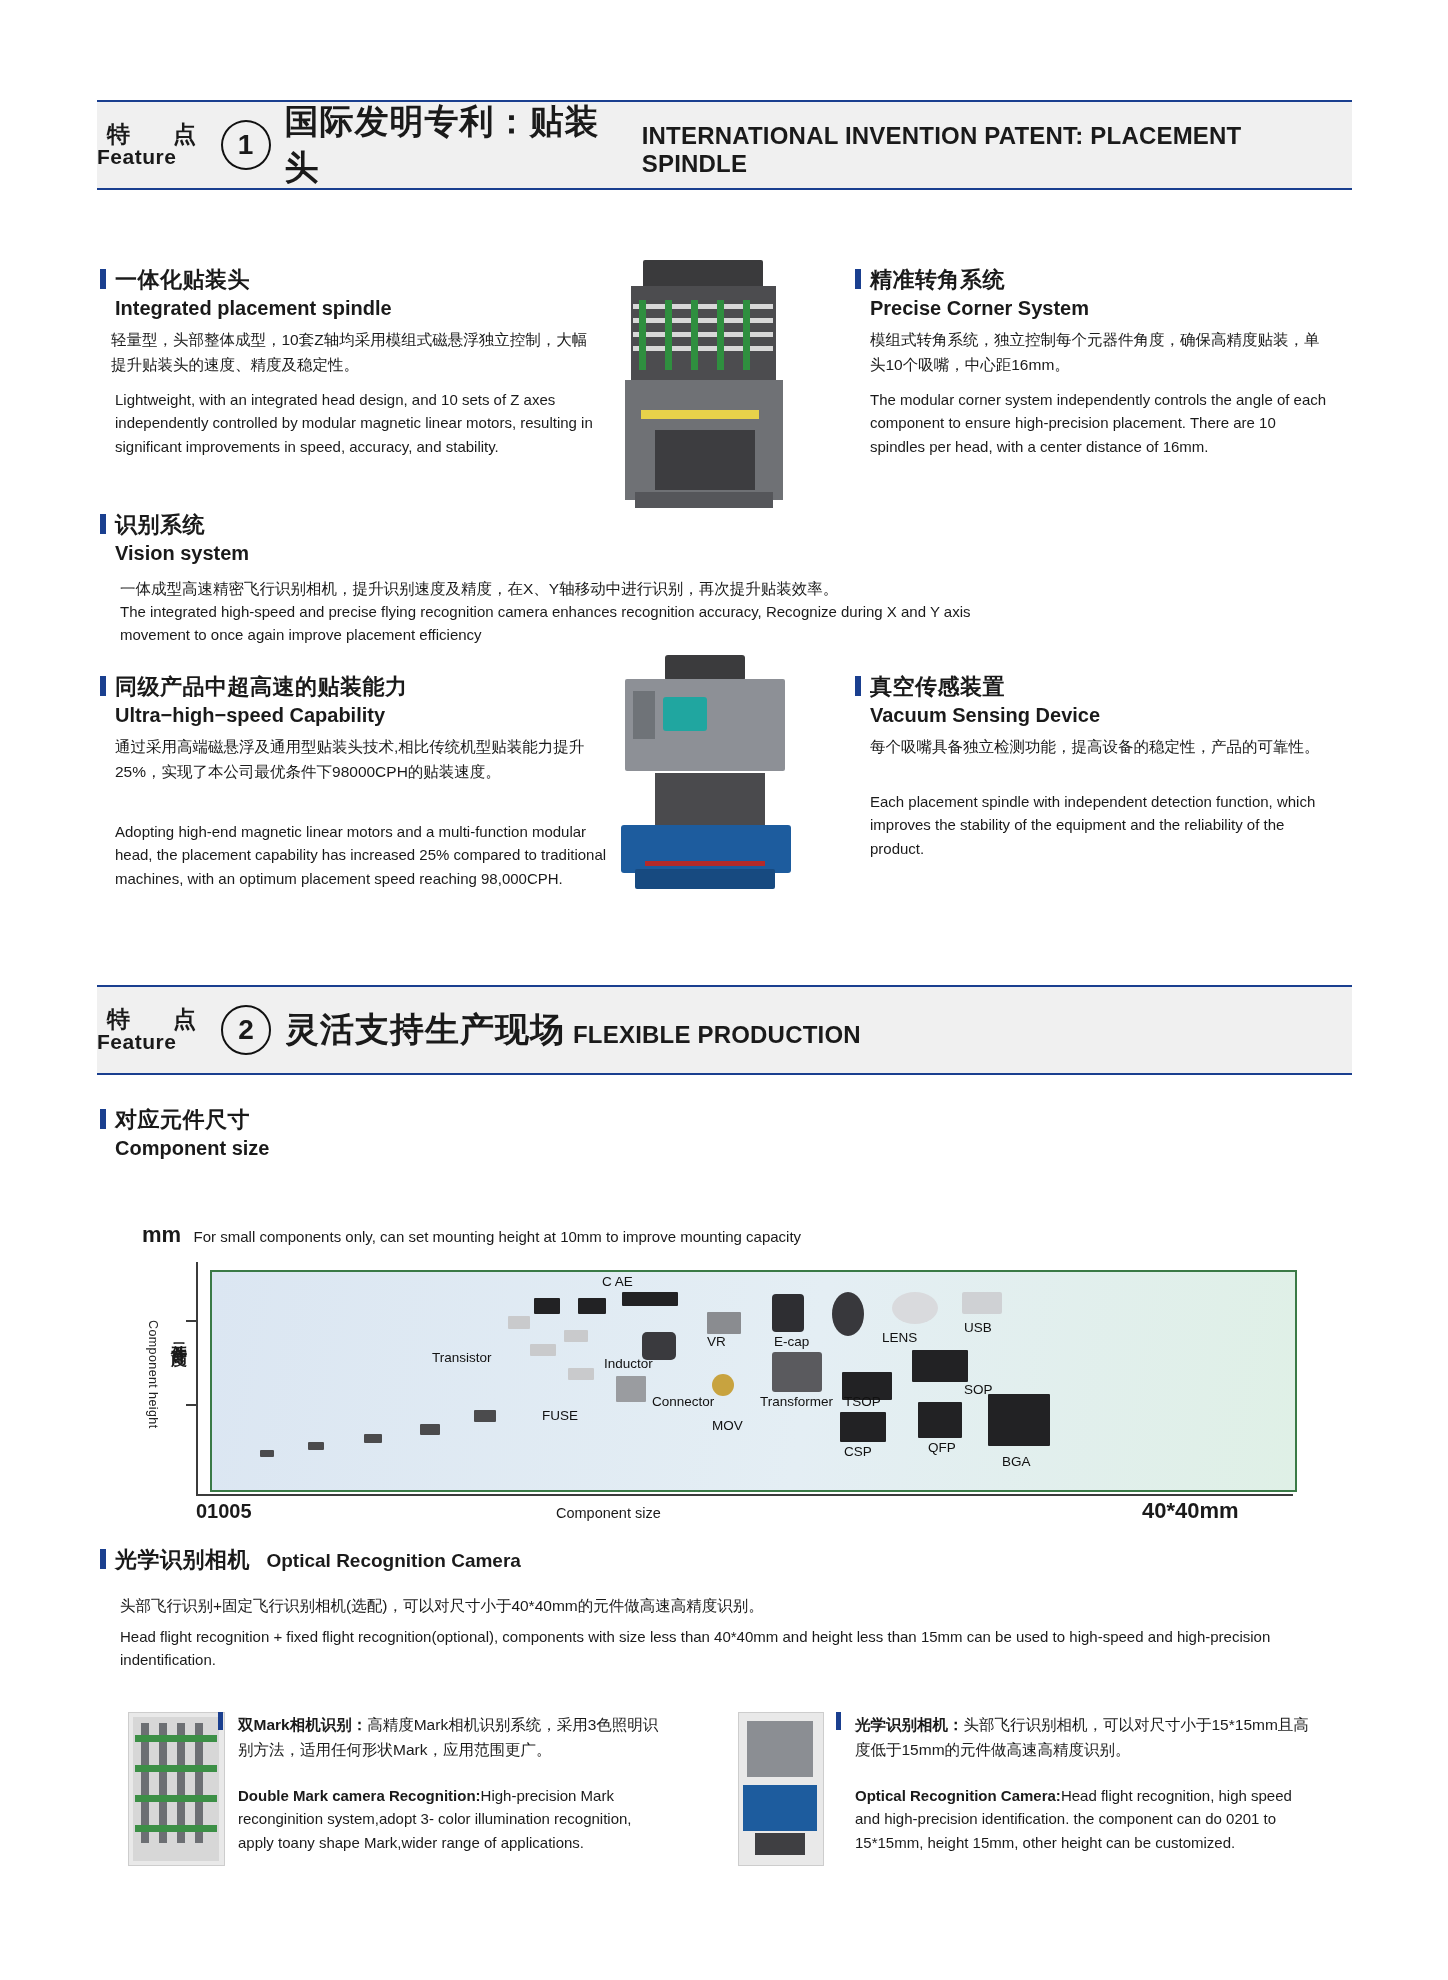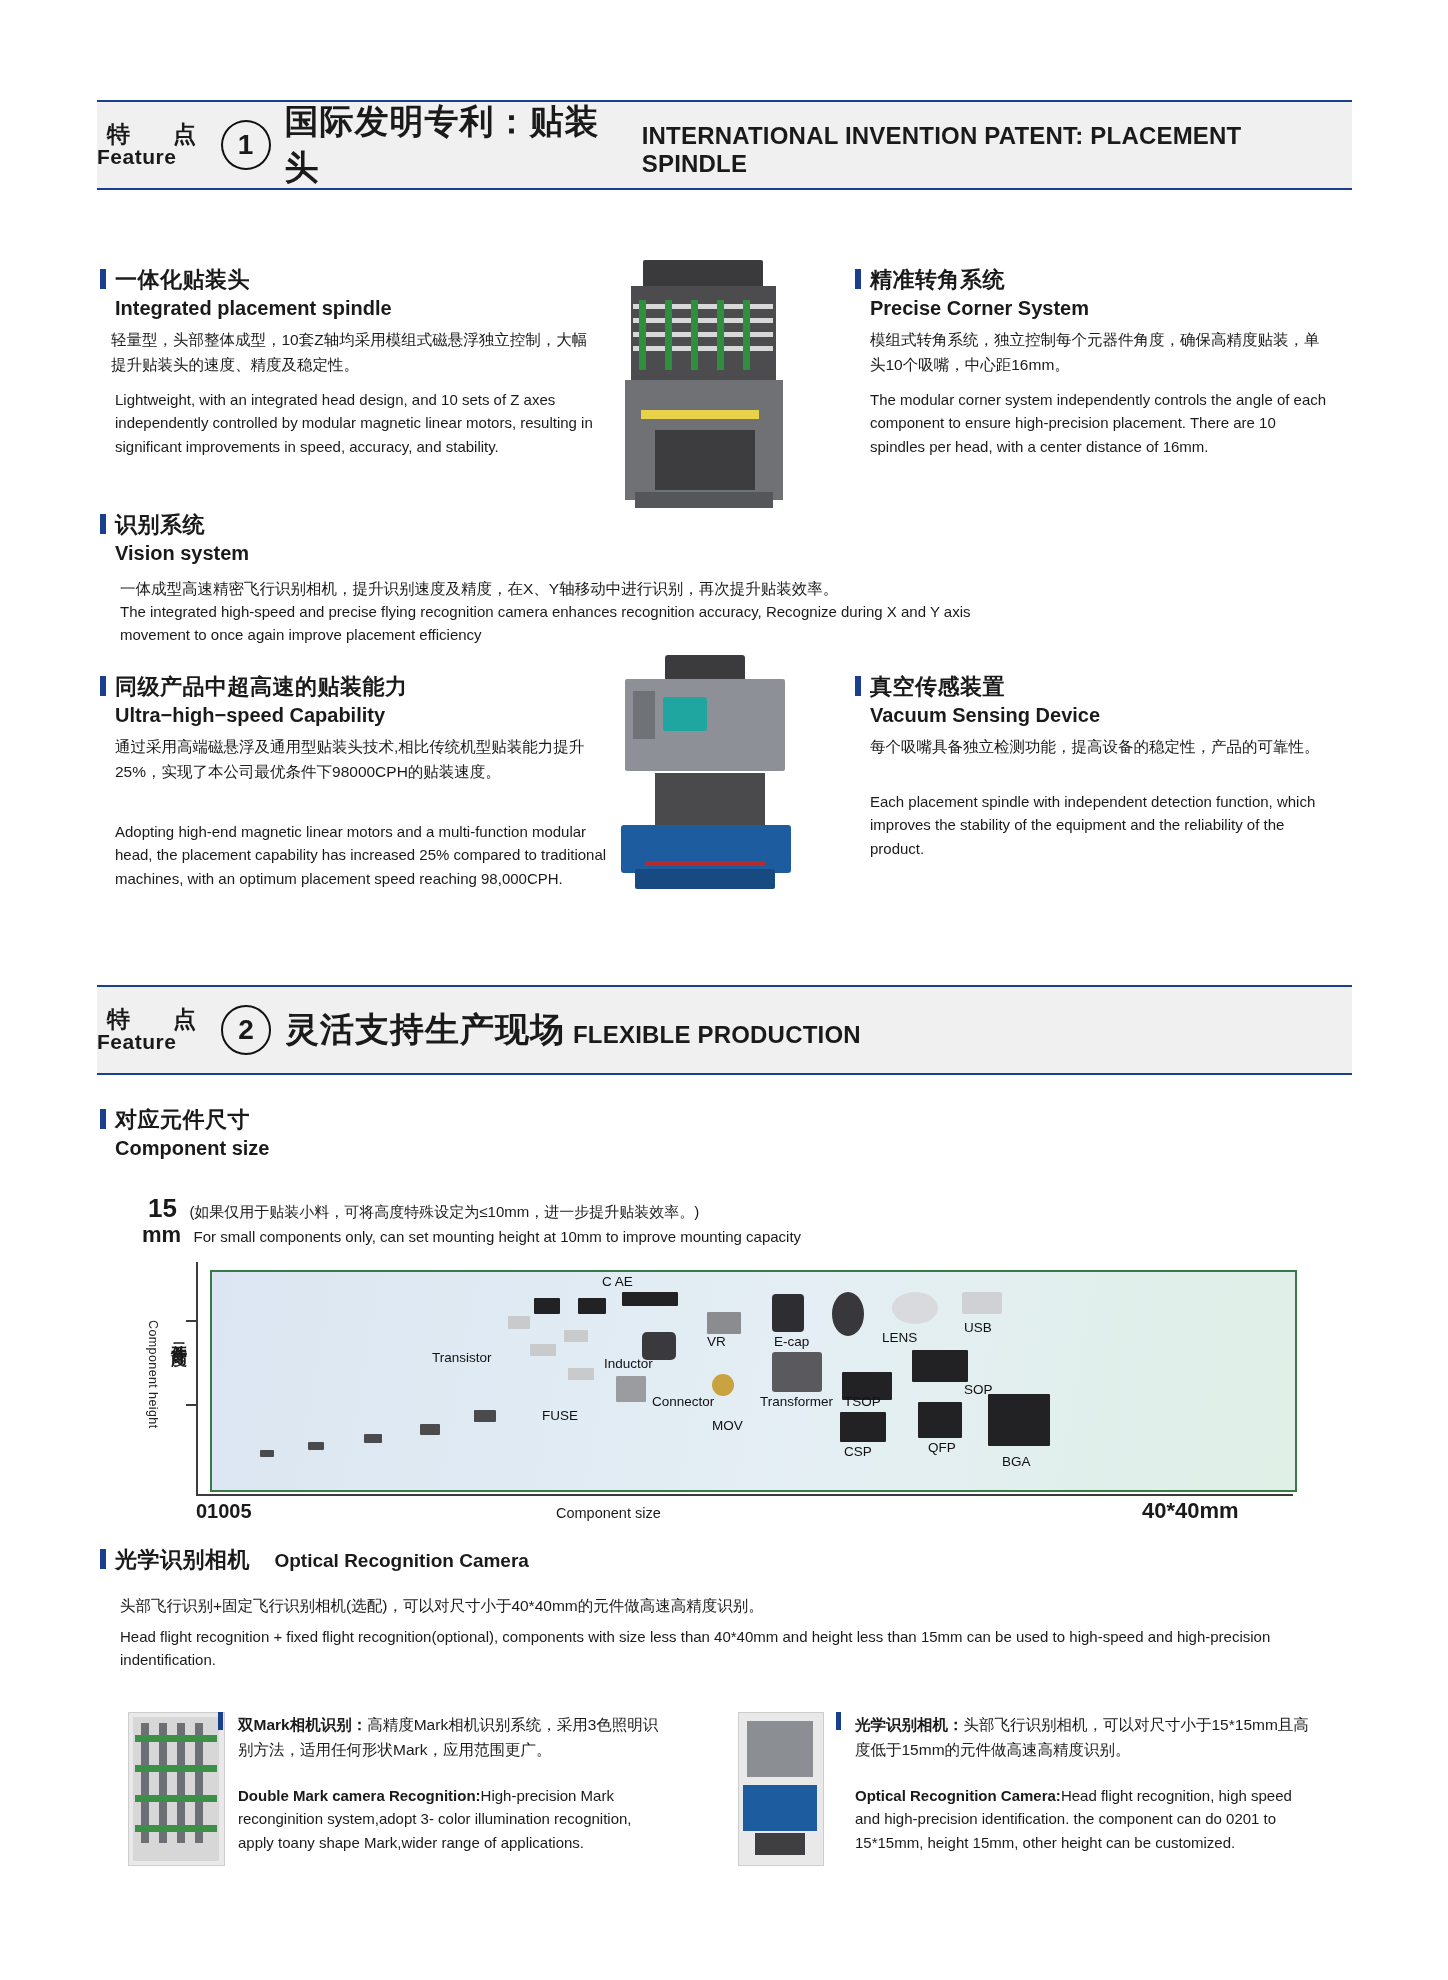--- a/index.html
+++ b/index.html
@@ -36,21 +36,21 @@
   .fb-en{font-size:24px;font-weight:bold;letter-spacing:0.2px;margin-left:8px;padding-top:10px;}
 
   
   .bar-head{position:absolute;}
   .bar-head .bar{
     display:inline-block;width:6px;height:20px;background:#1a3f8f;
     vertical-align:-2px;margin-right:9px;
   }
   .bar-head .cn{font-size:22px;font-weight:bold;letter-spacing:0.5px;}
   .bar-head .en{font-size:20px;font-weight:bold;margin-left:15px;display:block;margin-top:2px;}
-  .bar-head .en.inline{display:inline-block;margin-left:20px;margin-top:0;font-size:19px;font-weight:bold;}
+  .bar-head .en.inline{display:inline-block;margin-left:12px;margin-top:0;font-size:19px;font-weight:bold;}
 
   .body-cn{font-size:15.5px;line-height:1.62;}
   .body-en{font-size:15px;line-height:1.55;}
 
   
   .spindle{
     position:absolute;left:625px;top:260px;width:160px;height:250px;
   }
   .spindle .cap{position:absolute;left:18px;top:0;width:120px;height:28px;background:#3a3a3c;border-radius:2px;}
   .spindle .body{position:absolute;left:6px;top:26px;width:145px;height:100px;background:#4c4c4f;}
@@ -196,24 +196,20 @@
     <div class="fb-num">2</div>
     <div class="fb-cn">灵活支持生产现场</div>
     <div class="fb-en">FLEXIBLE PRODUCTION</div>
   </div>
 
   <div class="bar-head" style="left:100px;top:1105px;width:400px;">
     <span class="bar"></span><span class="cn">对应元件尺寸</span>
     <span class="en">Component size</span>
   </div>
 
-  <div style="position:absolute;left:148px;top:1193px;">
-    <span style="font-size:26px;font-weight:bold;">15</span>
-    <span style="font-size:15px;margin-left:8px;">(如果仅用于贴装小料，可将高度特殊设定为≤10mm，进一步提升贴装效率。)</span>
-  </div>
   <div style="position:absolute;left:142px;top:1222px;">
     <span style="font-size:22px;font-weight:bold;">mm</span>
     <span style="font-size:15px;margin-left:8px;">For small components only, can set mounting height at 10mm to improve mounting capacity</span>
   </div>
 
   <div class="chart-box">
 
     <div class="chip" style="left:48px;top:178px;width:14px;height:7px;"></div>
     <div class="chip" style="left:96px;top:170px;width:16px;height:8px;"></div>
     <div class="chip" style="left:152px;top:162px;width:18px;height:9px;"></div>

